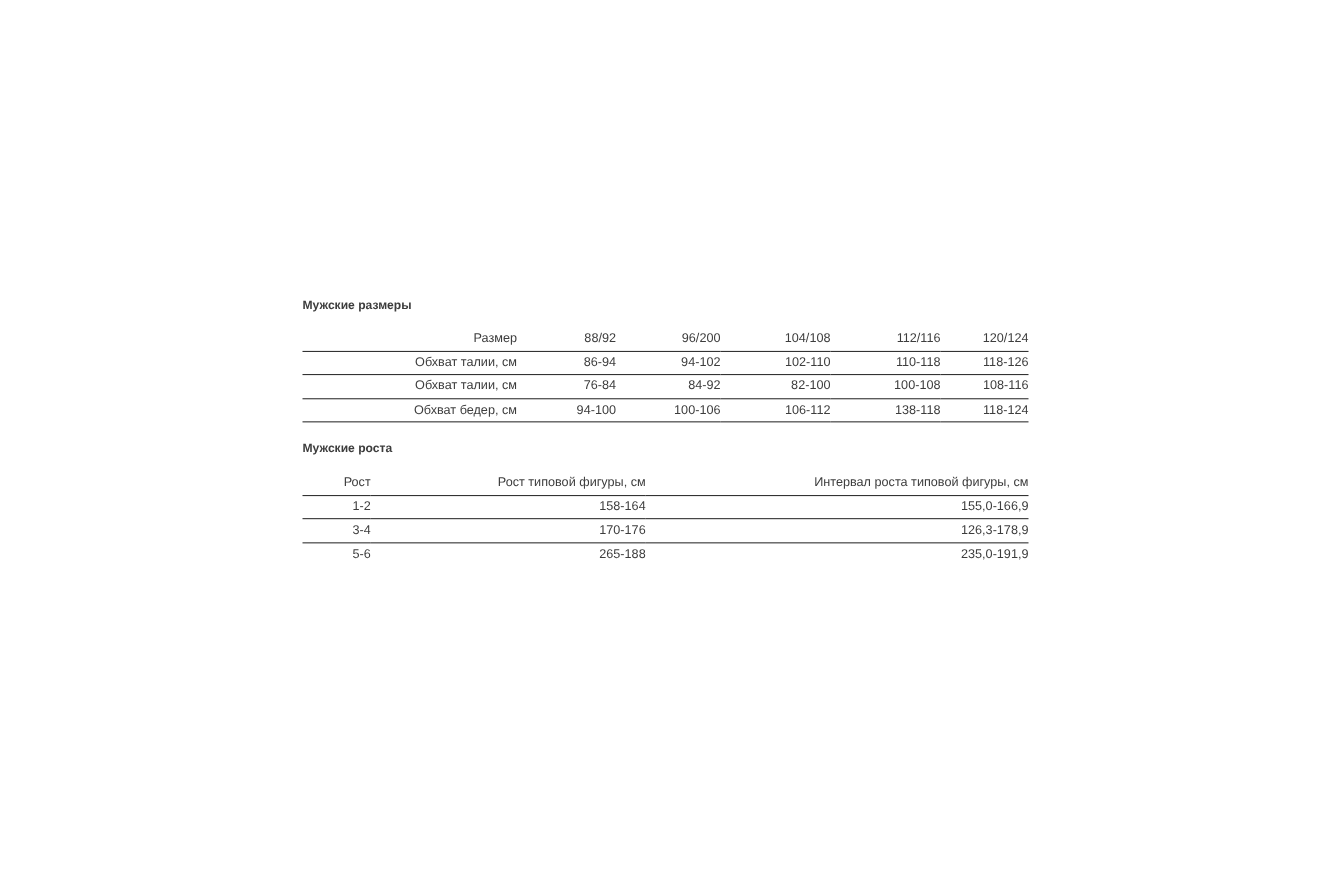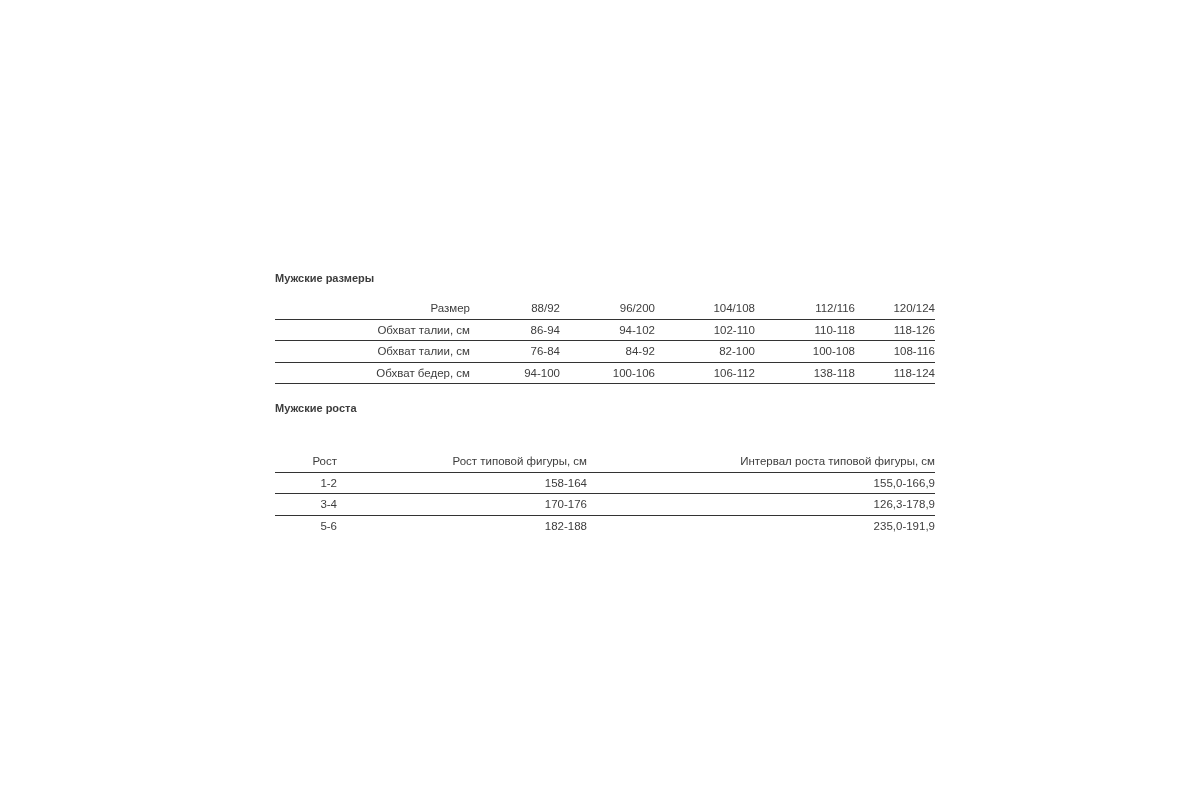--- a/index.html
+++ b/index.html
@@ -23,21 +23,21 @@
   }
   .section-title {
     font-size: 11px;
     font-weight: bold;
     color: #3d3d3d;
     line-height: 14px;
     margin: 0 0 13px 0;
   }
   .section-title.second {
     margin-top: 17px;
-    margin-bottom: 36px;
+    margin-bottom: 14px;
   }
   table {
     border-collapse: collapse;
     table-layout: fixed;
     width: 660px;
     font-size: 11.5px;
     color: #3d3d3d;
   }
   td {
     height: 20.5px;
@@ -123,19 +123,19 @@
         <td>158-164</td>
         <td>155,0-166,9</td>
       </tr>
       <tr>
         <td>3-4</td>
         <td>170-176</td>
         <td>126,3-178,9</td>
       </tr>
       <tr>
         <td>5-6</td>
-        <td>182-188</td>
+        <td>265-188</td>
         <td>235,0-191,9</td>
       </tr>
     </tbody>
   </table>
 
 </div>
 
 </body></html>

